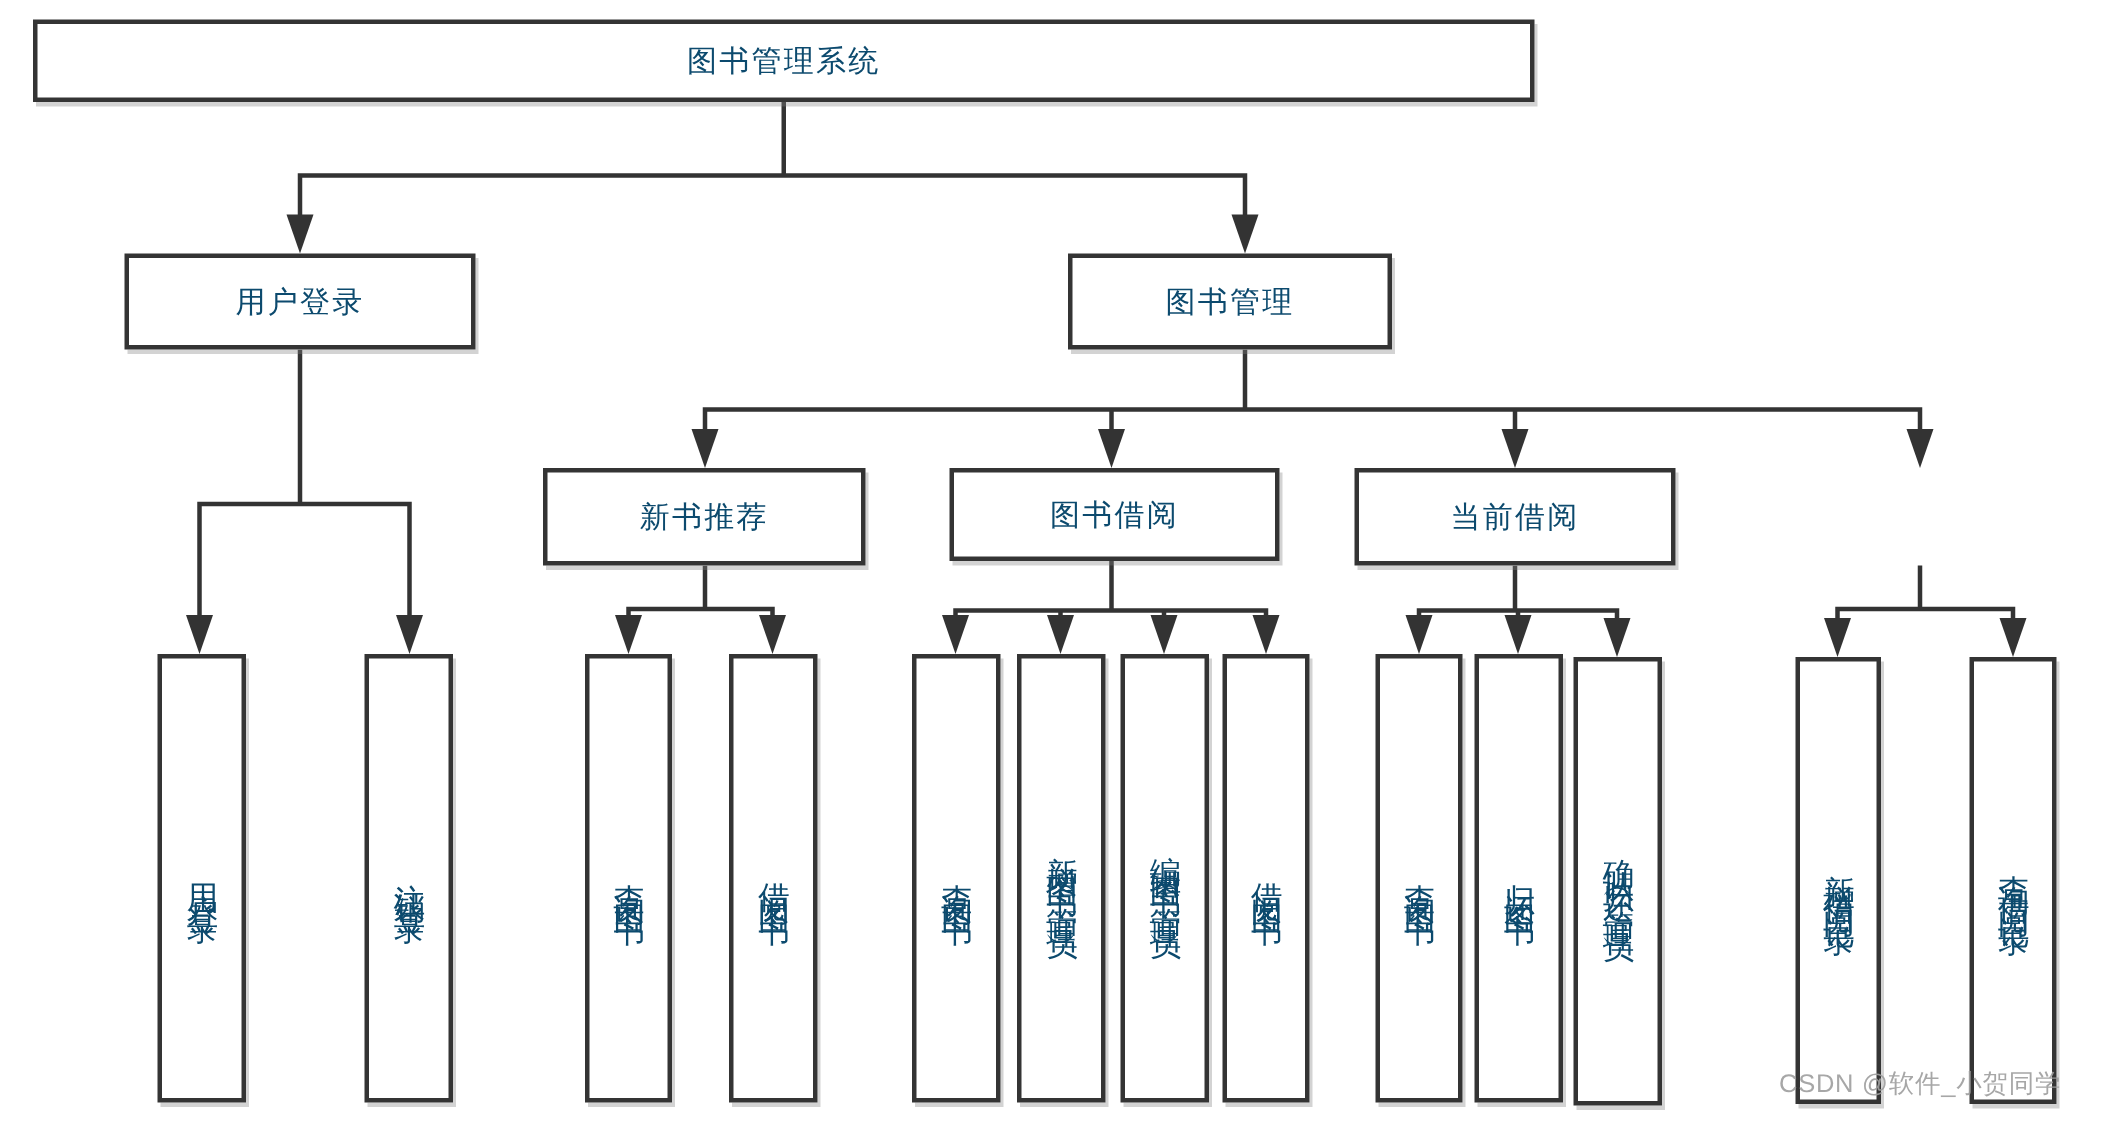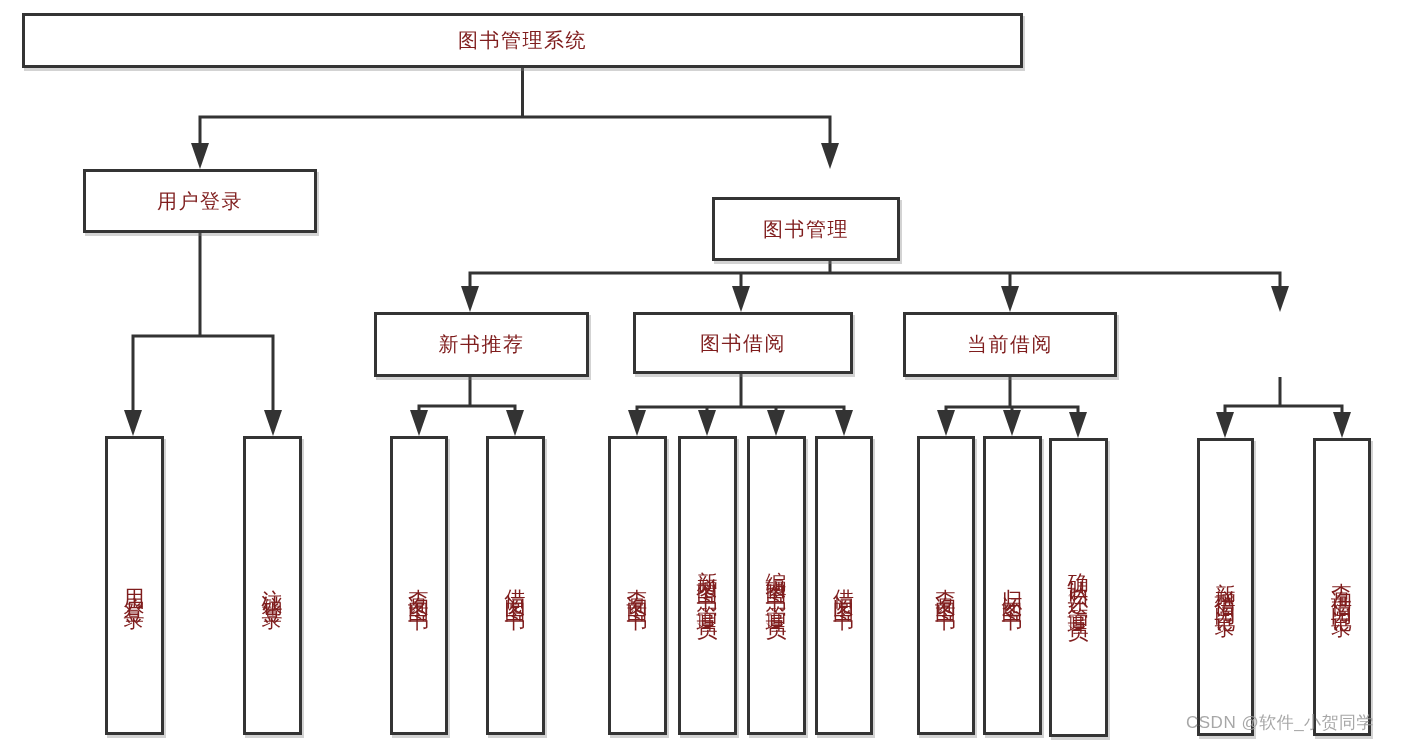--- a/index.html
+++ b/index.html
@@ -15,21 +15,21 @@
     position: absolute;
     left: 0; top: 0;
     width: 1405px; height: 747px;
     z-index: 1;
   }
   .node {
     position: absolute;
     box-sizing: border-box;
     border: 3px solid #343434;
     background: #ffffff;
-    color: #7f1d1d;
+    color: #0c4a6e;
     z-index: 2;
     box-shadow: 2px 3px 0 rgba(130,130,130,0.35);
     display: flex;
     align-items: center;
     justify-content: center;
   }
   .hnode {
     font-size: 20px;
     letter-spacing: 1.5px;
     white-space: nowrap;
@@ -37,22 +37,22 @@
   .vnode {
     writing-mode: vertical-rl;
     text-orientation: mixed;
     font-size: 21px;
     letter-spacing: 7px;
     line-height: 1;
   }
   
   .pos-root        { left: 22px;   top: 13px;  width: 1001px; height: 55px; }
   .pos-user-login  { left: 83px;   top: 169px; width: 234px;  height: 64px; }
-  .pos-book-mgmt   { left: 712px;  top: 169px; width: 188px;  height: 64px; margin-top: 28px; }
-  .pos-recommend   { left: 362px;  top: 312px; width: 215px;  height: 65px; margin-left: 12px; }
+  .pos-book-mgmt   { left: 712px;  top: 169px; width: 216px;  height: 64px; }
+  .pos-recommend   { left: 362px;  top: 312px; width: 215px;  height: 65px; }
   .pos-borrow      { left: 633px;  top: 312px; width: 220px;  height: 62px; }
   .pos-current     { left: 903px;  top: 312px; width: 214px;  height: 65px; }
   .pos-records     { left: 1173px; top: 312px; width: 213px;  height: 65px; }
   .pos-l-userlogin { left: 105px;  top: 436px; width: 59px;   height: 299px; }
   .pos-l-logout    { left: 243px;  top: 436px; width: 59px;   height: 299px; }
   .pos-l-query1    { left: 390px;  top: 436px; width: 58px;   height: 299px; }
   .pos-l-borrow1   { left: 486px;  top: 436px; width: 59px;   height: 299px; }
   .pos-l-query2    { left: 608px;  top: 436px; width: 59px;   height: 299px; }
   .pos-l-addbook   { left: 678px;  top: 436px; width: 59px;   height: 299px; }
   .pos-l-editbook  { left: 747px;  top: 436px; width: 59px;   height: 299px; }

